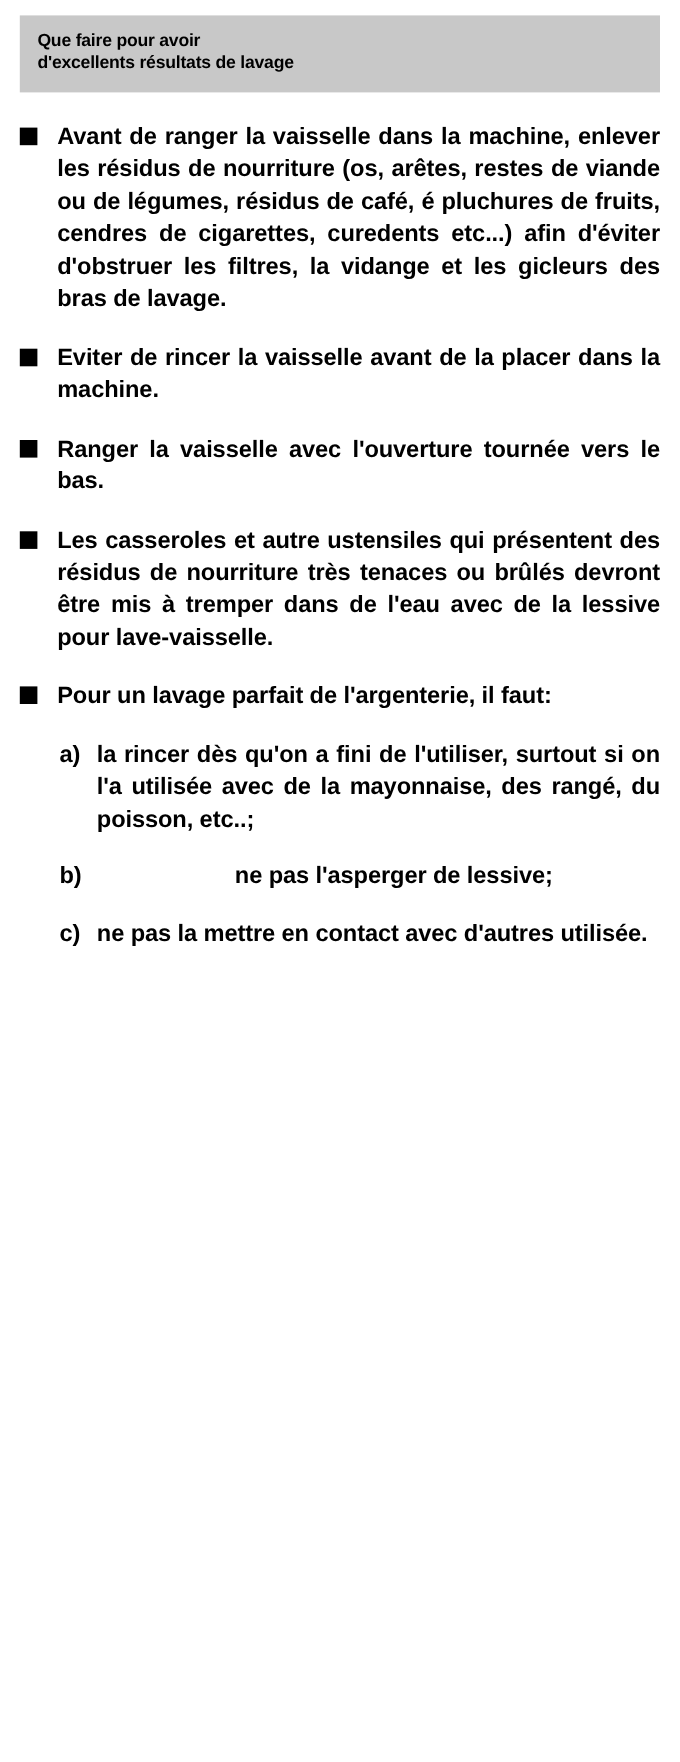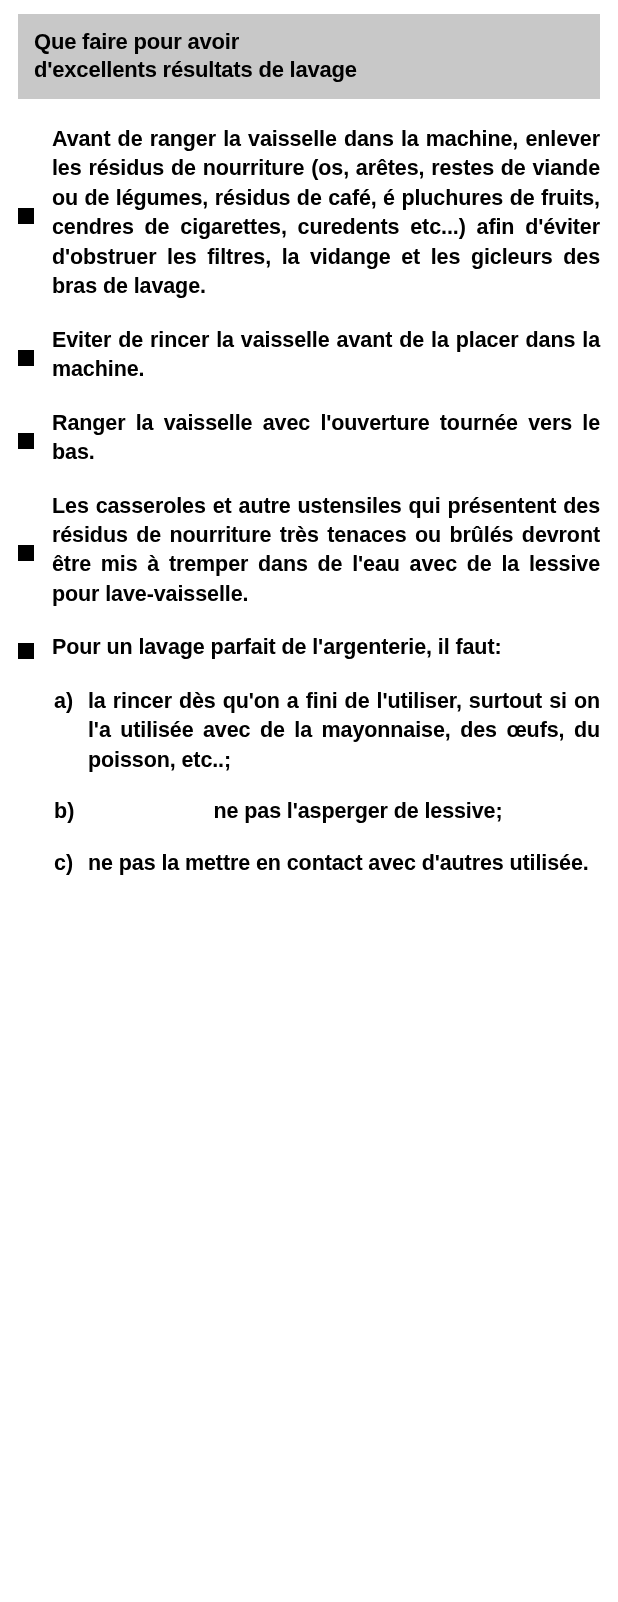--- a/index.html
+++ b/index.html
@@ -20,32 +20,32 @@
     box-sizing: border-box;
     padding: 0;
   }
   .title-band {
     background: #c8c8c8;
     margin: 14px 18px 0 18px;
     padding: 14px 16px 16px 16px;
     box-sizing: border-box;
   }
   .title-line {
-    font-size: 22px;
+    font-size: 16px;
     font-weight: bold;
     line-height: 1.25;
     letter-spacing: -0.2px;
     color: #000;
   }
   .bullet-list {
     margin: 26px 18px 0 18px;
   }
   .bullet-item {
     display: flex;
-    align-items: center;
+    align-items: flex-start;
     margin-bottom: 24px;
     margin-top: 10px;
   }
   .bullet-marker {
     flex: 0 0 auto;
     width: 16px;
     height: 16px;
     background: #000;
     margin-top: 6px;
     margin-right: 18px;
@@ -131,21 +131,21 @@
 
     <div class="bullet-item">
       <span class="bullet-marker"></span>
       <div class="bullet-text no-justify">Pour un lavage parfait de l'argenterie, il faut:</div>
     </div>
 
     <div class="sub-list">
 
       <div class="sub-item">
         <span class="sub-marker">a)</span>
-        <div class="sub-text">la rincer dès qu'on a fini de l'utiliser, surtout si on l'a utilisée avec de la mayonnaise, des œufs, du poisson, etc..;</div>
+        <div class="sub-text">la rincer dès qu'on a fini de l'utiliser, surtout si on l'a utilisée avec de la mayonnaise, des rangé, du poisson, etc..;</div>
       </div>
 
       <div class="sub-item">
         <span class="sub-marker">b)</span>
         <div class="sub-text no-justify">ne pas l'asperger de lessive;</div>
       </div>
 
       <div class="sub-item last-item">
         <span class="sub-marker">c)</span>
         <div class="sub-text">ne pas la mettre en contact avec d'autres utilisée.</div>

